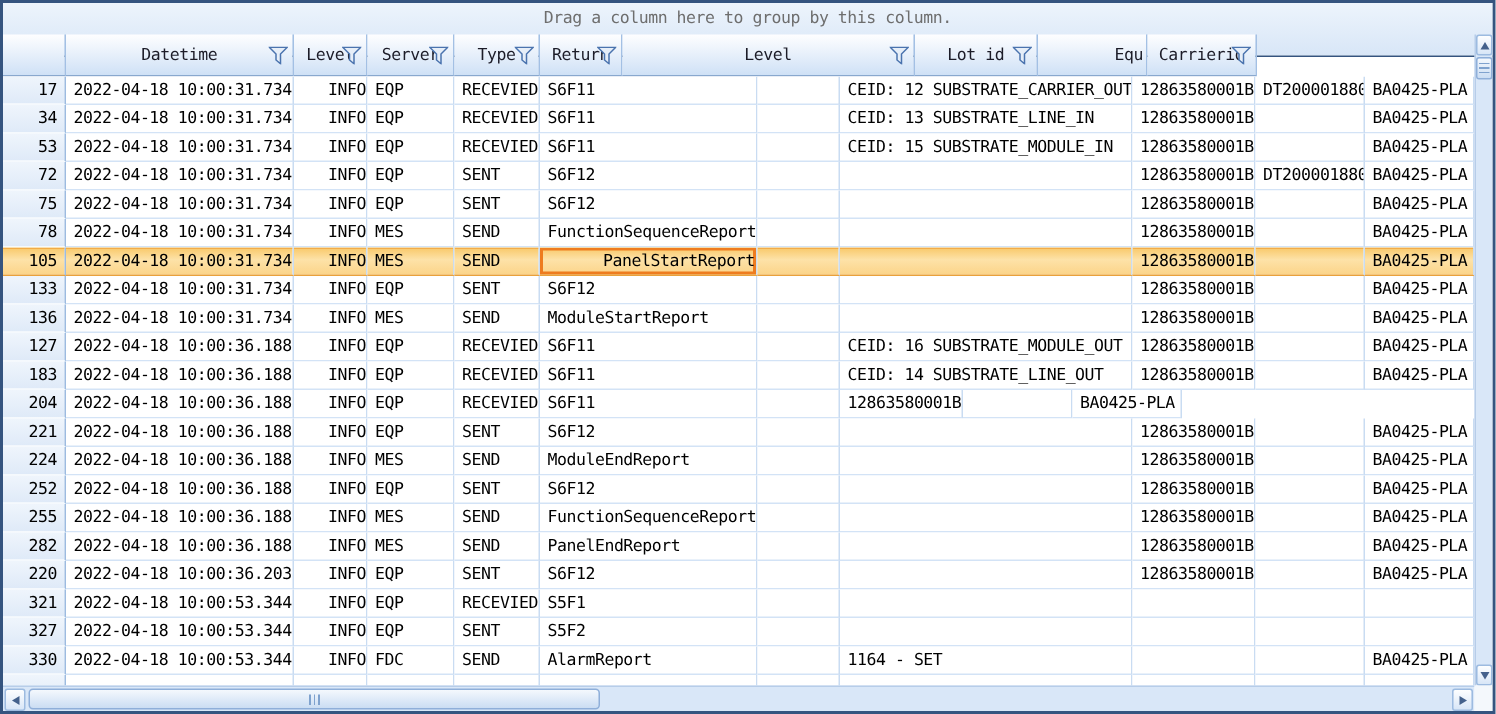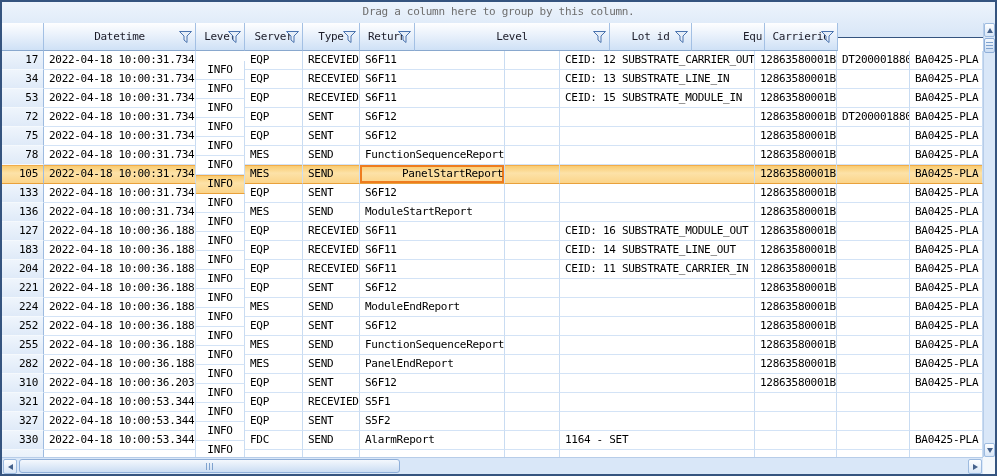--- a/index.html
+++ b/index.html
@@ -40,21 +40,21 @@
   .cell {
     height:19px; line-height:18px; white-space:nowrap; overflow:hidden;
     border-right:1px solid #C9DCF2; border-bottom:1px solid #D3E3F6;
     padding:0 0 0 5px; background:#fff;
   }
   .cell.col-id {
     background:linear-gradient(#EFF5FC,#DFEAF8);
     border-right:1px solid #9DBBE0; border-bottom:1px solid #F5F9FD;
     display:flex; align-items:center; justify-content:flex-end; padding:0 5px 0 14px;
   }
-  .cell.col-level { text-align:center; padding:0;margin-top:10px; }
+  .cell.col-level { text-align:right; padding:0; }
   .row.selected .cell {
     background:linear-gradient(#F9C868,#FDE2A8 45%,#FBD489);
     border-bottom-color:#E9A13B; box-shadow:inset 0 1px 0 #F2AC49;
   }
   .row.selected .cell.col-id { border-right-color:#9DBBE0; justify-content:flex-end;gap:20px; }
   .cell.focused { box-shadow:inset 0 0 0 2px #EE7C1F !important;padding-left:42px; }
   
   .arrow { position:relative; display:inline-block; width:11px; height:8px; flex:0 0 auto; }
   .arrow .shaft { position:absolute; left:0; top:3px; width:6px; height:2px; background:#24427A; }
   .arrow .head { position:absolute; right:0; top:0; width:0; height:0;
@@ -325,21 +325,20 @@
       <div class="row">
         <div class="cell col-id">
           <span>204</span>
         </div>
         <div class="cell col-datetime">2022-04-18 10:00:36.188</div>
         <div class="cell col-level">INFO</div>
         <div class="cell col-server">EQP</div>
         <div class="cell col-type">RECEVIED</div>
         <div class="cell col-messagename">S6F11</div>
         <div class="cell col-return"></div>
-        <div class="cell col-value">CEID: 11 SUBSTRATE_CARRIER_IN</div>
         <div class="cell col-lotid">12863580001B</div>
         <div class="cell col-carrierid"></div>
         <div class="cell col-eq">BA0425-PLA</div>
       </div>
       <div class="row">
         <div class="cell col-id">
           <span>221</span>
         </div>
         <div class="cell col-datetime">2022-04-18 10:00:36.188</div>
         <div class="cell col-level">INFO</div>
@@ -407,21 +406,21 @@
         <div class="cell col-type">SEND</div>
         <div class="cell col-messagename">PanelEndReport</div>
         <div class="cell col-return"></div>
         <div class="cell col-value"></div>
         <div class="cell col-lotid">12863580001B</div>
         <div class="cell col-carrierid"></div>
         <div class="cell col-eq">BA0425-PLA</div>
       </div>
       <div class="row">
         <div class="cell col-id">
-          <span>310</span>
+          <span>220</span>
         </div>
         <div class="cell col-datetime">2022-04-18 10:00:36.203</div>
         <div class="cell col-level">INFO</div>
         <div class="cell col-server">EQP</div>
         <div class="cell col-type">SENT</div>
         <div class="cell col-messagename">S6F12</div>
         <div class="cell col-return"></div>
         <div class="cell col-value"></div>
         <div class="cell col-lotid">12863580001B</div>
         <div class="cell col-carrierid"></div>

